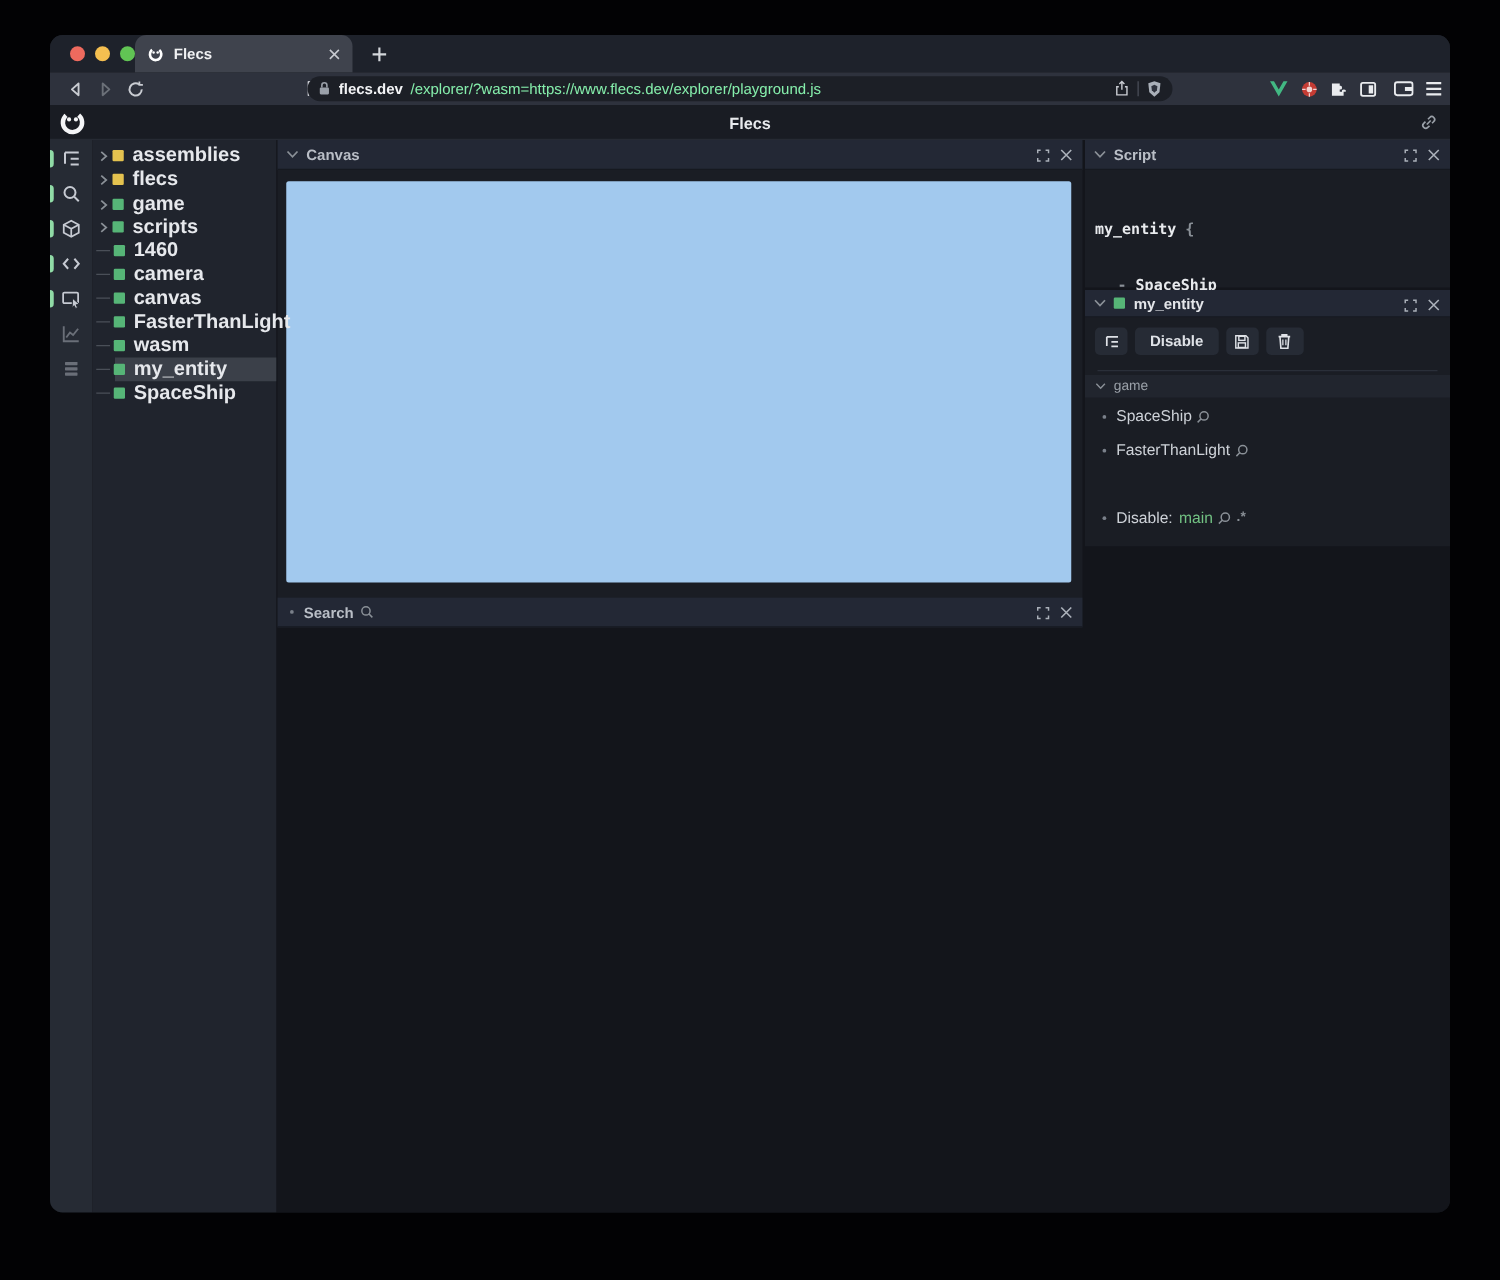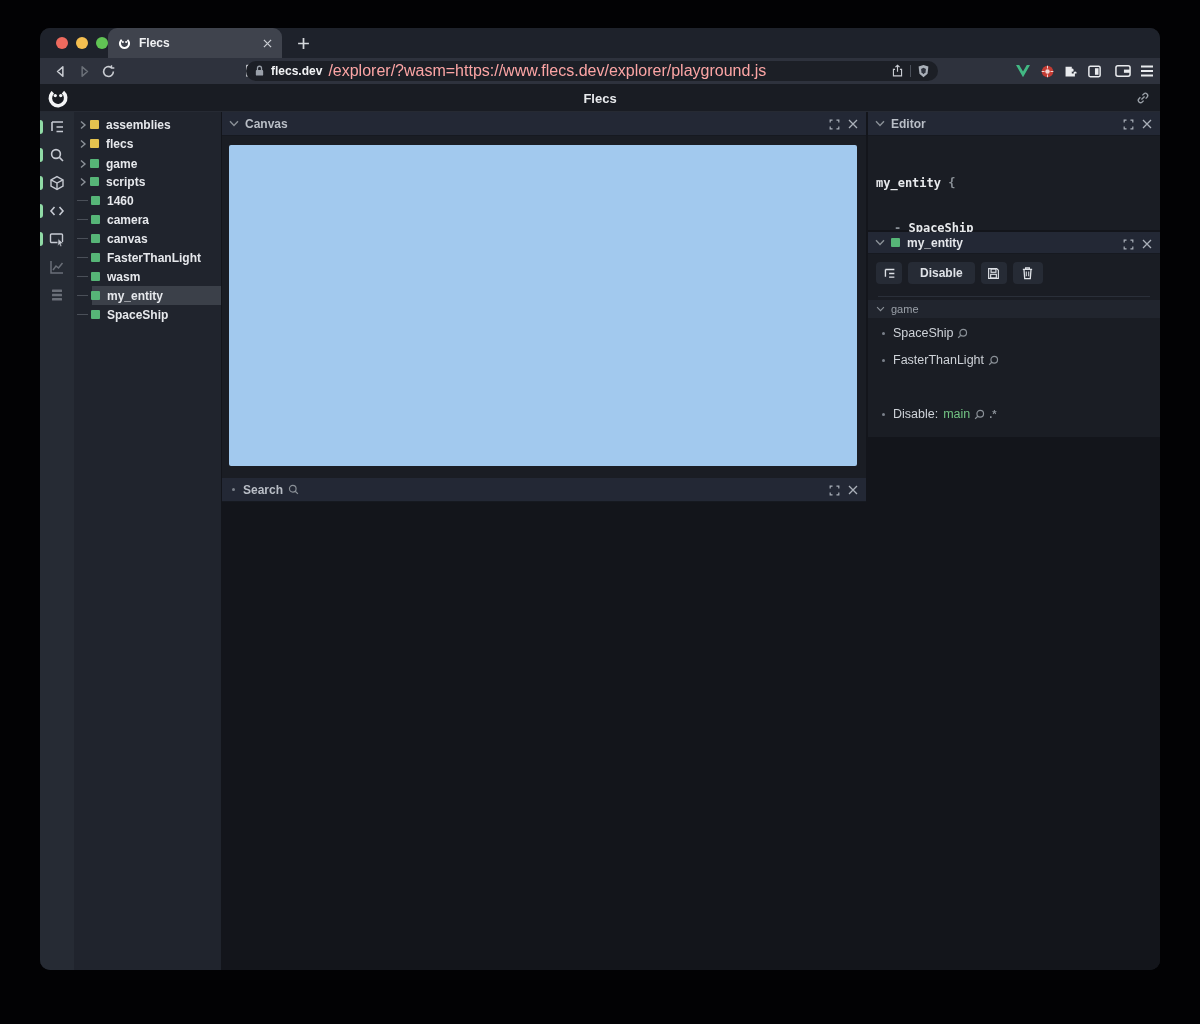--- a/index.html
+++ b/index.html
@@ -19,21 +19,21 @@
   #newtab { position:absolute; left:252px; top:4px; width:22px; height:22px; display:flex;
     align-items:center; justify-content:center; color:#d4d7db; }
   #toolbar { position:absolute; left:0; top:30px; width:100%; height:26px; background:#2e323d;
     display:flex; align-items:center; }
   .tbi { width:24px; height:24px; display:flex; align-items:center; justify-content:center;
     color:#c9ccd2; flex:0 0 auto; }
   .dim { color:#6b7078; }
   #urlbar { position:absolute; left:206px; top:33px; width:692px; height:20px; background:#1c1f26;
     border-radius:10px; display:flex; align-items:center; padding:0 8px; gap:6px; }
   #urlbar .domain { color:#f2f3f5; font-size:12px; font-weight:700; white-space:nowrap; }
-  #urlbar .path { color:#fca5a5; font-size:16px; white-space:nowrap; overflow:hidden; flex:1; }
+  #urlbar .path { color:#86efac; font-size:12px; white-space:nowrap; overflow:hidden; flex:1; }
   #urlbar .sep { width:1px; height:12px; background:#4a4f59; }
   .rclust { position:absolute; top:33px; width:22px; height:20px; display:flex;
     align-items:center; justify-content:center; color:#e8eaee; }
 
   
   #apphdr { position:absolute; left:0; top:56px; width:100%; height:28px; background:#191c23;
     border-bottom:1px solid #262a33; }
   #apphdr .title { position:absolute; left:0; right:0; top:7px; text-align:center;
     color:#e8eaed; font-size:13px; font-weight:600; }
   #applogo { position:absolute; left:7px; top:3px; color:#f4f5f7; }
@@ -49,21 +49,21 @@
   .pill { position:absolute; left:0; top:6px; width:3px; height:14px;
     border-radius:0 3px 3px 0; }
 
   
   #treepanel { position:absolute; left:34px; top:0; width:147px; height:858px; background:#20242d; }
   .trow { position:absolute; left:0; width:147px; height:19px; display:flex; align-items:center; }
   .trow .hl { position:absolute; left:18px; right:0; top:0; bottom:0; background:#3b4049; }
   .chr { margin-left:5px; color:#8a9097; flex:0 0 auto; z-index:1; }
   .dashline { margin-left:3px; width:11px; height:1px; background:#4a4f58; flex:0 0 auto; z-index:1; }
   .sq { width:9px; height:9px; margin-left:3px; border-radius:1px; flex:0 0 auto; z-index:1; }
-  .tlabel { margin-left:7px; color:#e6e8ec; font-size:12px; font-weight:700; z-index:1; }
+  .tlabel { margin-left:7px; color:#e6e8ec; font-size:16px; font-weight:700; z-index:1; }
 
   
   .phdr { position:absolute; height:24px; background:#232835; border-bottom:1px solid #161920;
     display:flex; align-items:center; color:#b9bec6; font-size:12px; font-weight:600; }
   .phdr .chd { margin:0 6px 0 7px; color:#8a9097; }
   .phicons { position:absolute; right:8px; top:0; height:24px; display:flex; align-items:center;
     gap:8px; color:#aab0b9; }
   .pbody { position:absolute; background:#1a1d24;text-decoration:underline; }
 
   
@@ -385,21 +385,21 @@
         <svg width="10" height="10" viewBox="0 0 10 10">
             <path d="M1 1l8 8M9 1l-8 8" stroke="currentColor" stroke-width="1.3"></path>
           </svg>
       </span>
     </div>
 
     <div class="phdr" style="left:828px; top:0; width:292px">
       <svg class="chd" width="10" height="7" viewBox="0 0 10 7" fill="none" stroke="currentColor" stroke-width="1.4">
           <path d="M1 1.2 5 5.4 9 1.2"></path>
         </svg>
-      <span>Editor</span>
+      <span>Script</span>
       <span class="phicons">
         <svg width="11" height="11" viewBox="0 0 14 14" fill="none" stroke="currentColor" stroke-width="1.5">
             <path d="M1.5 4.5v-3h3M9.5 1.5h3v3M12.5 9.5v3h-3M4.5 12.5h-3v-3"></path>
           </svg>
         <svg width="10" height="10" viewBox="0 0 10 10">
             <path d="M1 1l8 8M9 1l-8 8" stroke="currentColor" stroke-width="1.3"></path>
           </svg>
       </span>
     </div>
     <div class="pbody" style="left:828px; top:24px; width:292px; height:94px">

